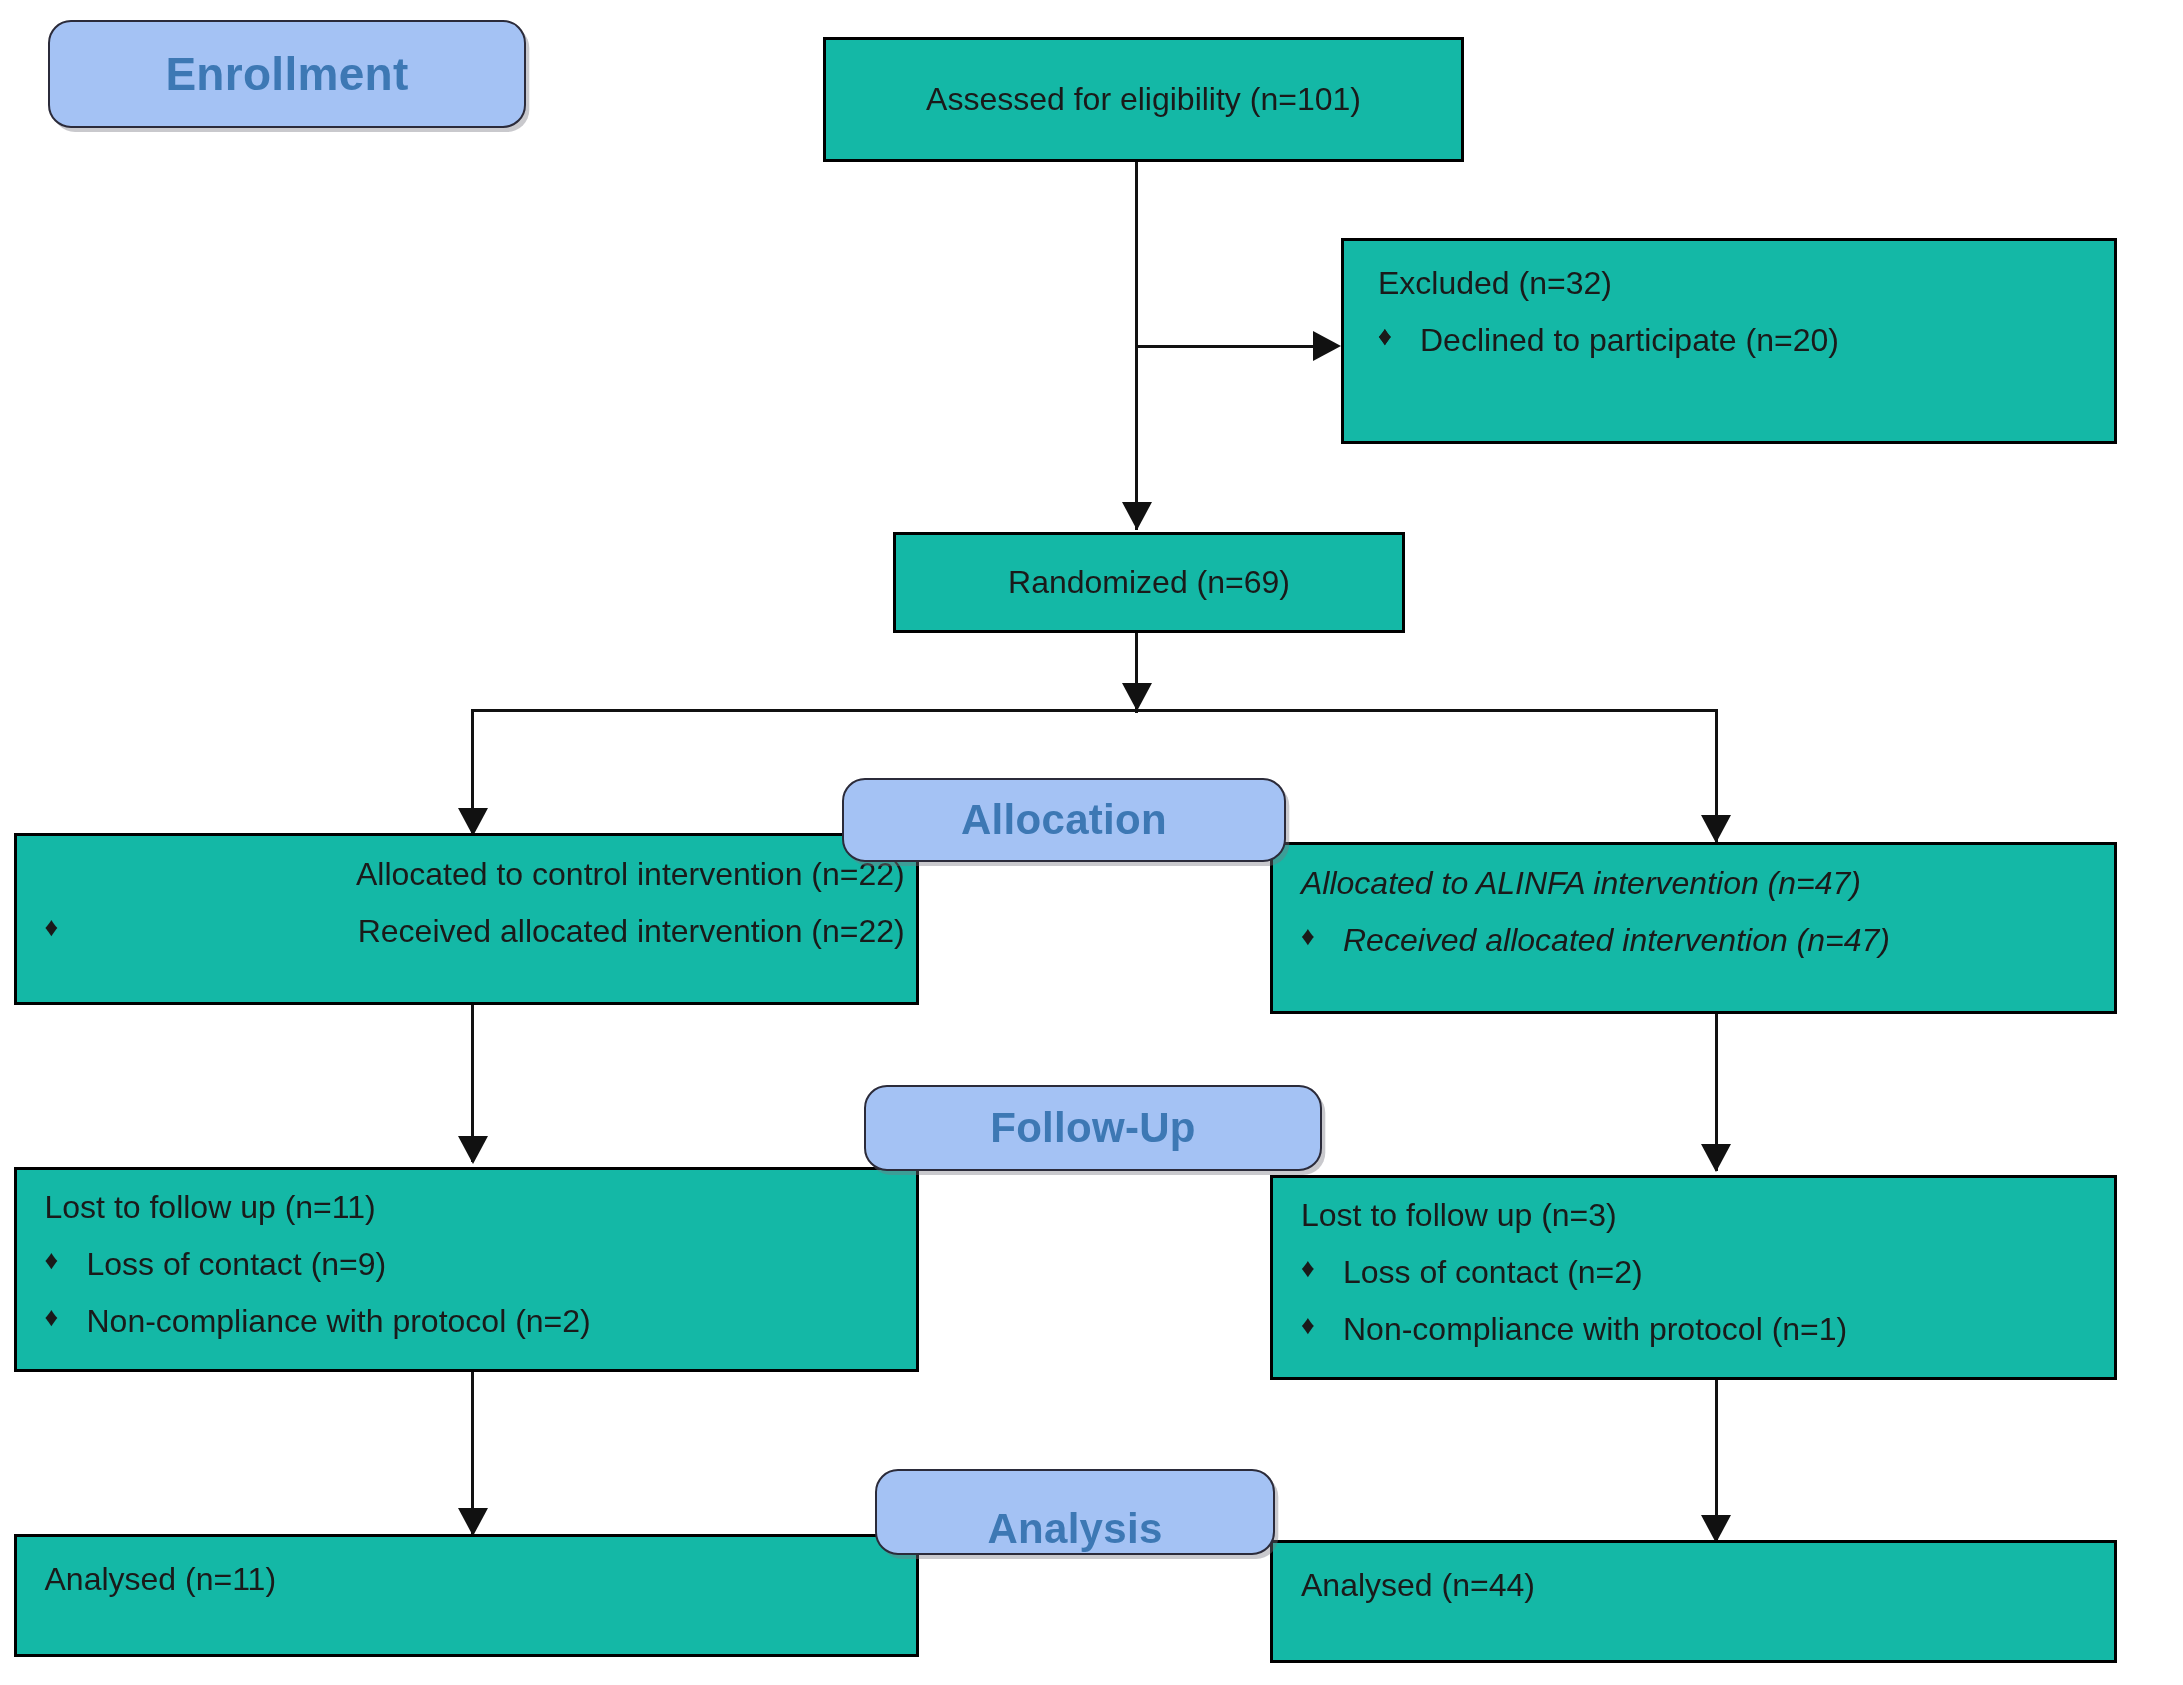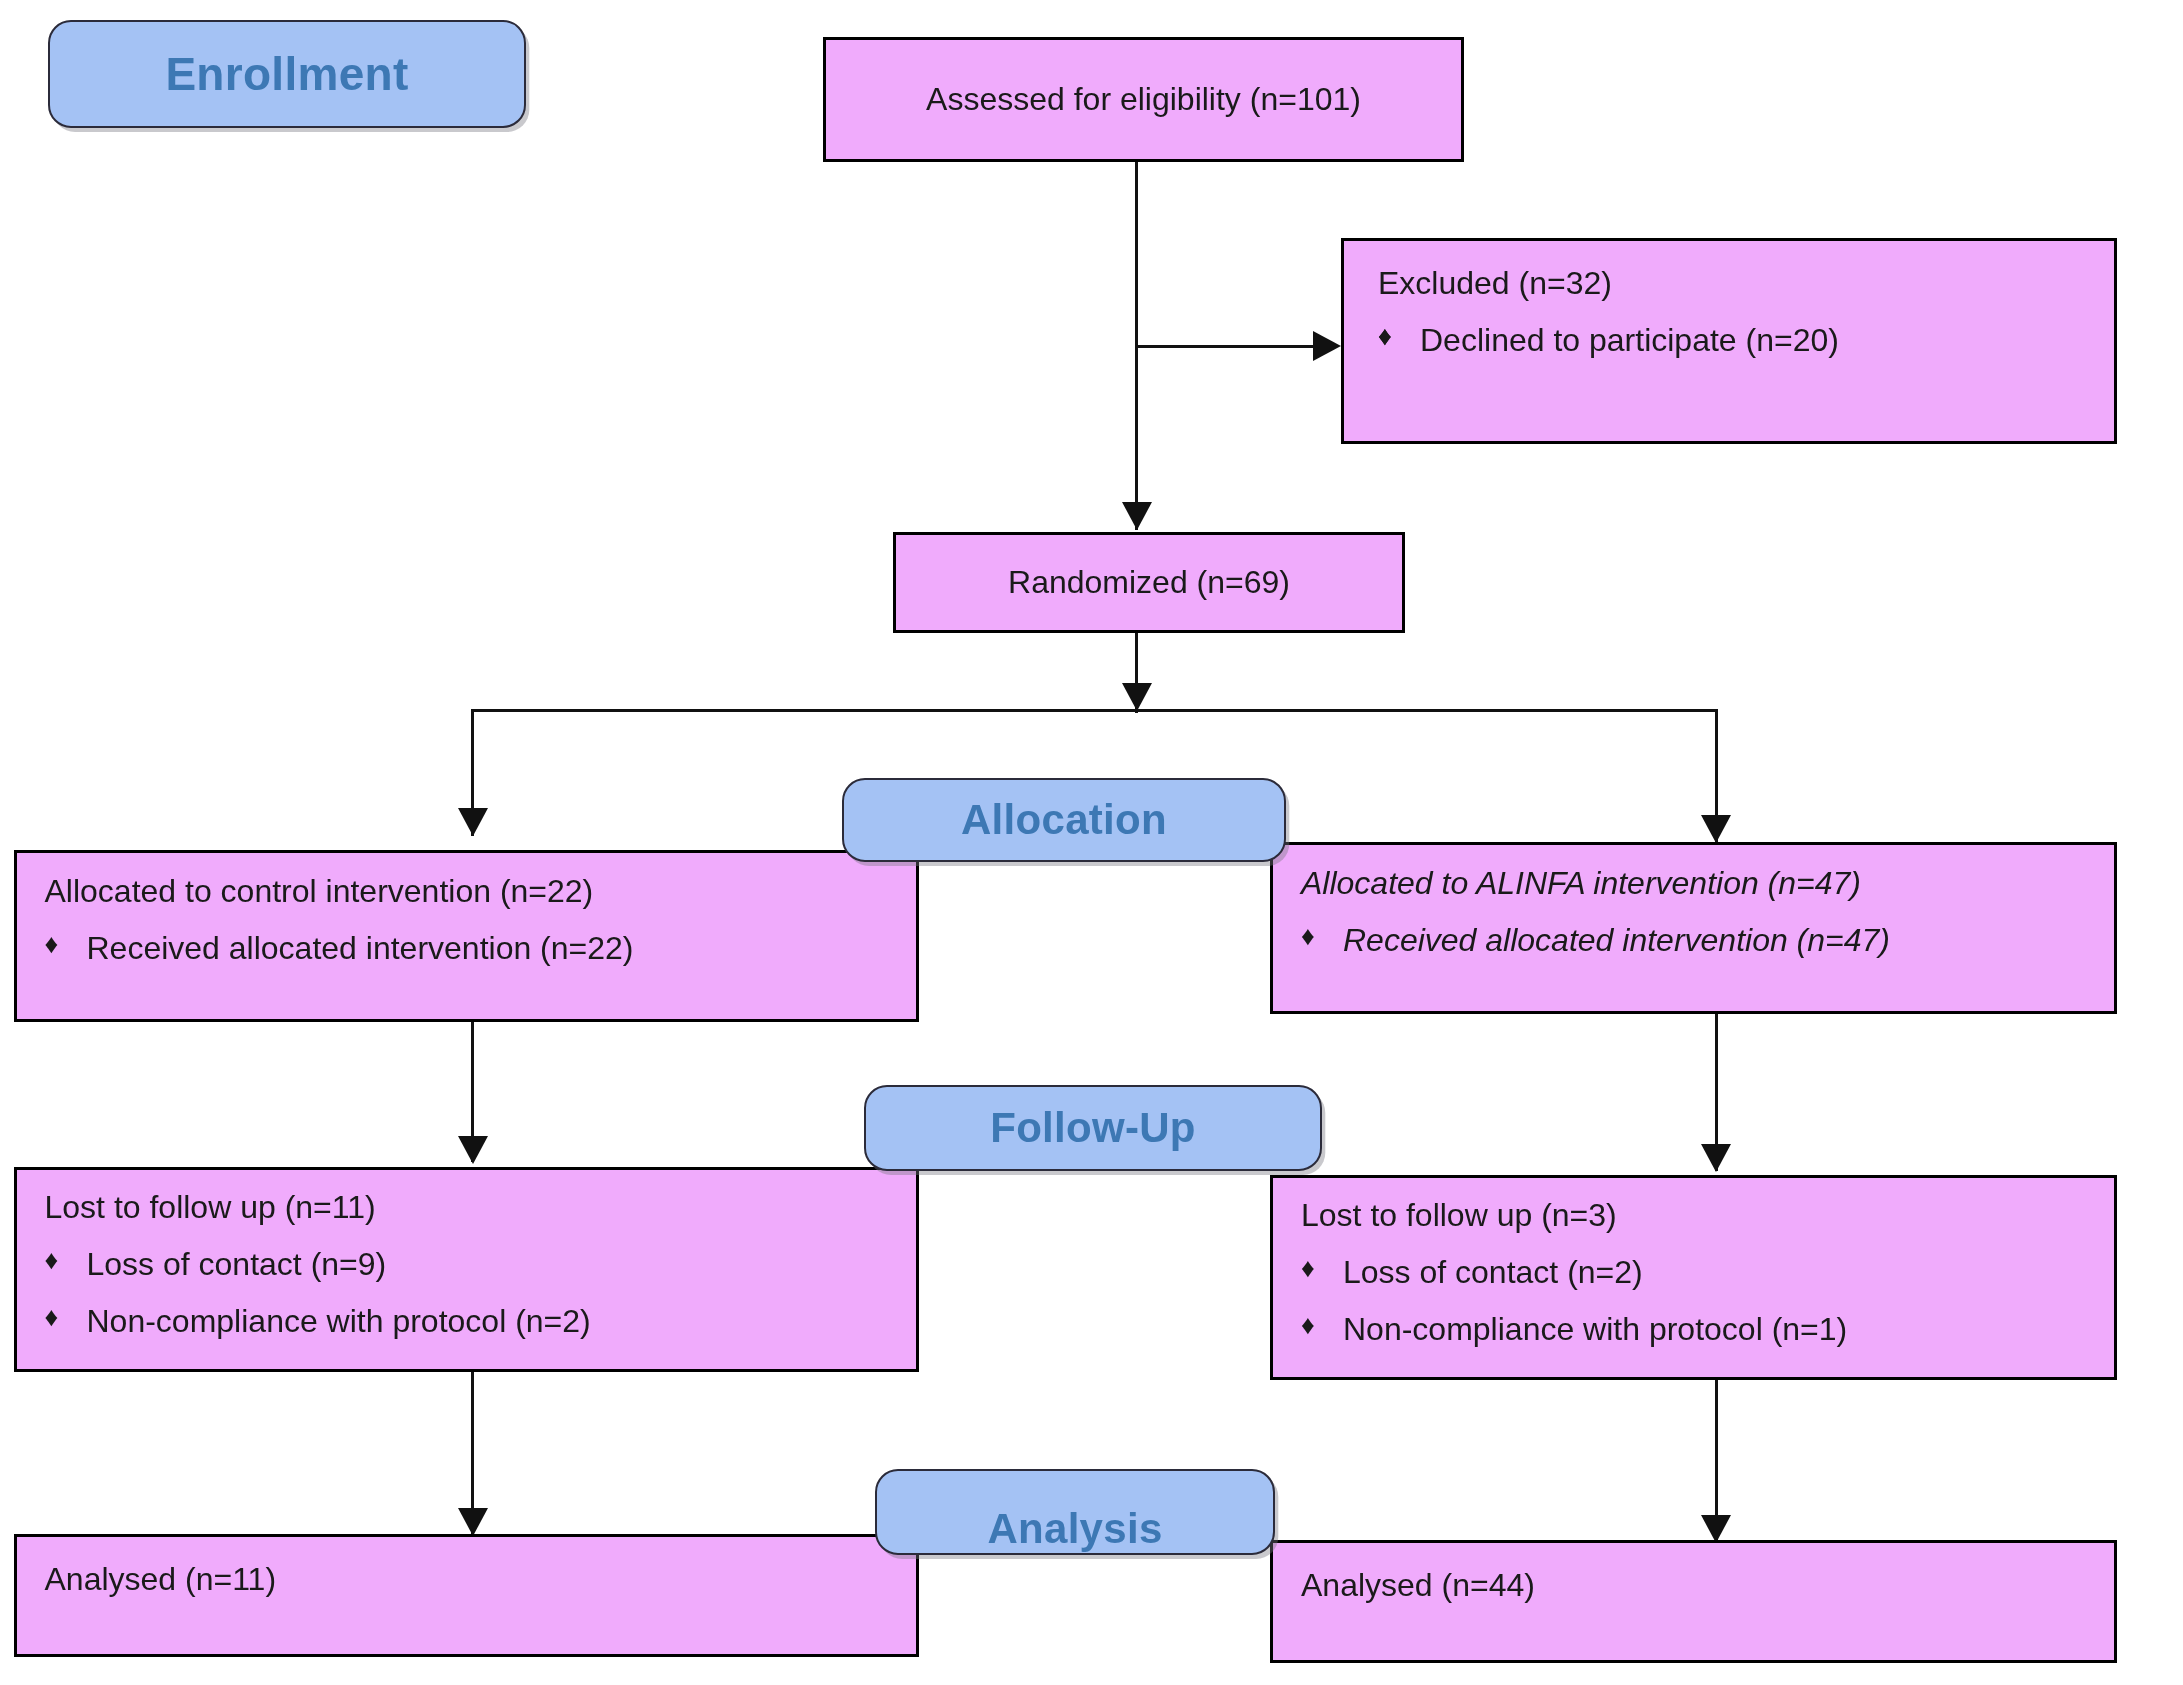--- a/index.html
+++ b/index.html
@@ -35,21 +35,21 @@
   .stage-pill span {
     color: #3d78b4;
     font-weight: bold;
     letter-spacing: 0.3px;
     white-space: nowrap;
   }
 
   
   .flow-box {
     position: absolute;
-    background: #f0abfc;
+    background: #14b8a6;
     border: 3.4px solid #000000;
     box-sizing: border-box;
     z-index: 20;
   }
   .flow-box.center-text {
     display: flex;
     align-items: center;
     justify-content: center;
   }
   .box-text {
@@ -173,21 +173,21 @@
   </div>
 
   <div class="flow-box center-text" style="left:893px; top:532px; width:512px; height:101px;">
     <span class="box-text">Randomized (n=69)</span>
   </div>
 
   <div class="stage-pill" style="left:842px; top:778px; width:444px; height:84px;">
     <span style="font-size:42px;">Allocation</span>
   </div>
 
-  <div class="flow-box" style="left:13.5px; top:850px; width:905px; height:172px;">
+  <div class="flow-box" style="left:13.5px; top:833px; width:905px; height:172px;text-align:right;">
     <div class="box-body" style="left:28px; top:20px;">
       <div class="box-line">Allocated to control intervention (n=22)</div>
       <div class="bullet-line">
         <span class="bullet">♦</span>
         <span class="btext">Received allocated intervention (n=22)</span>
       </div>
     </div>
   </div>
 
   <div class="flow-box" style="left:1270px; top:842px; width:847px; height:172px;">

